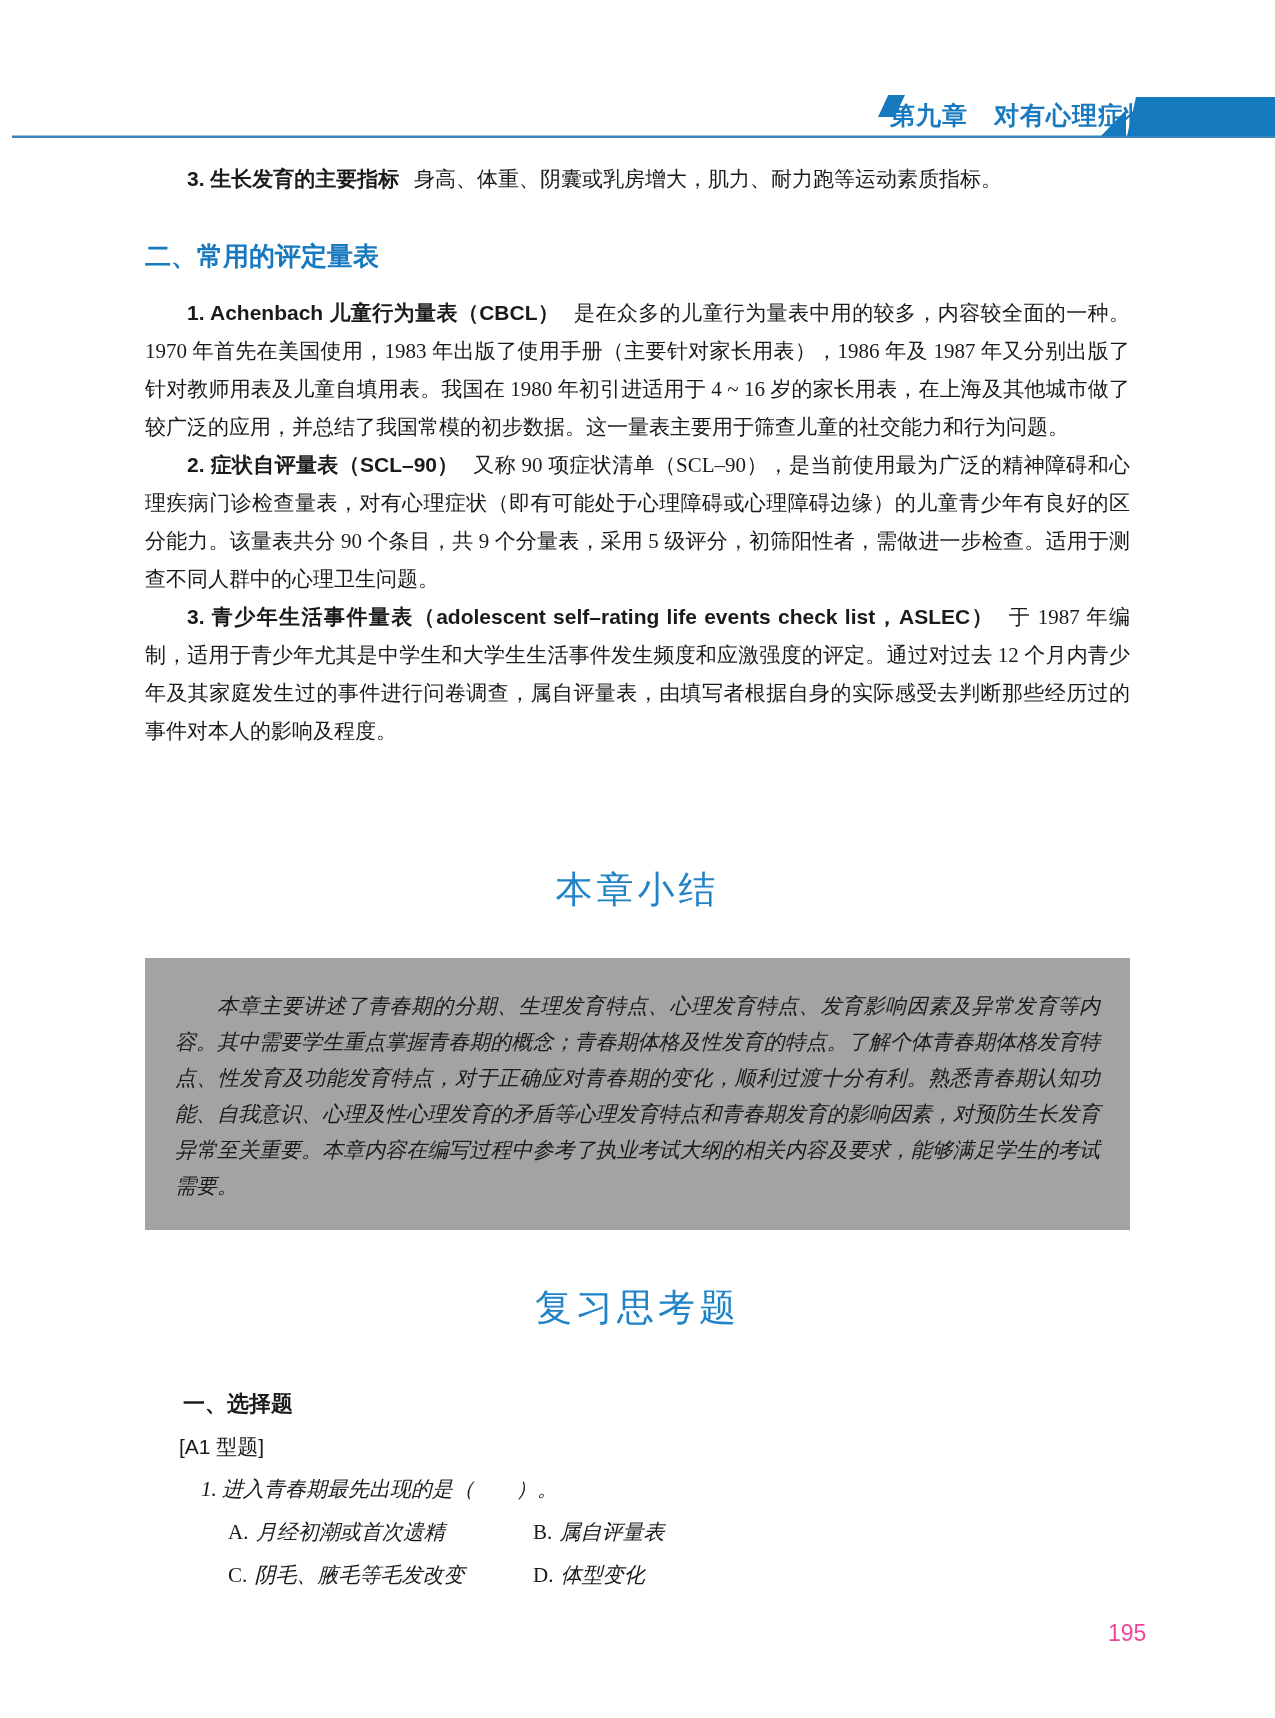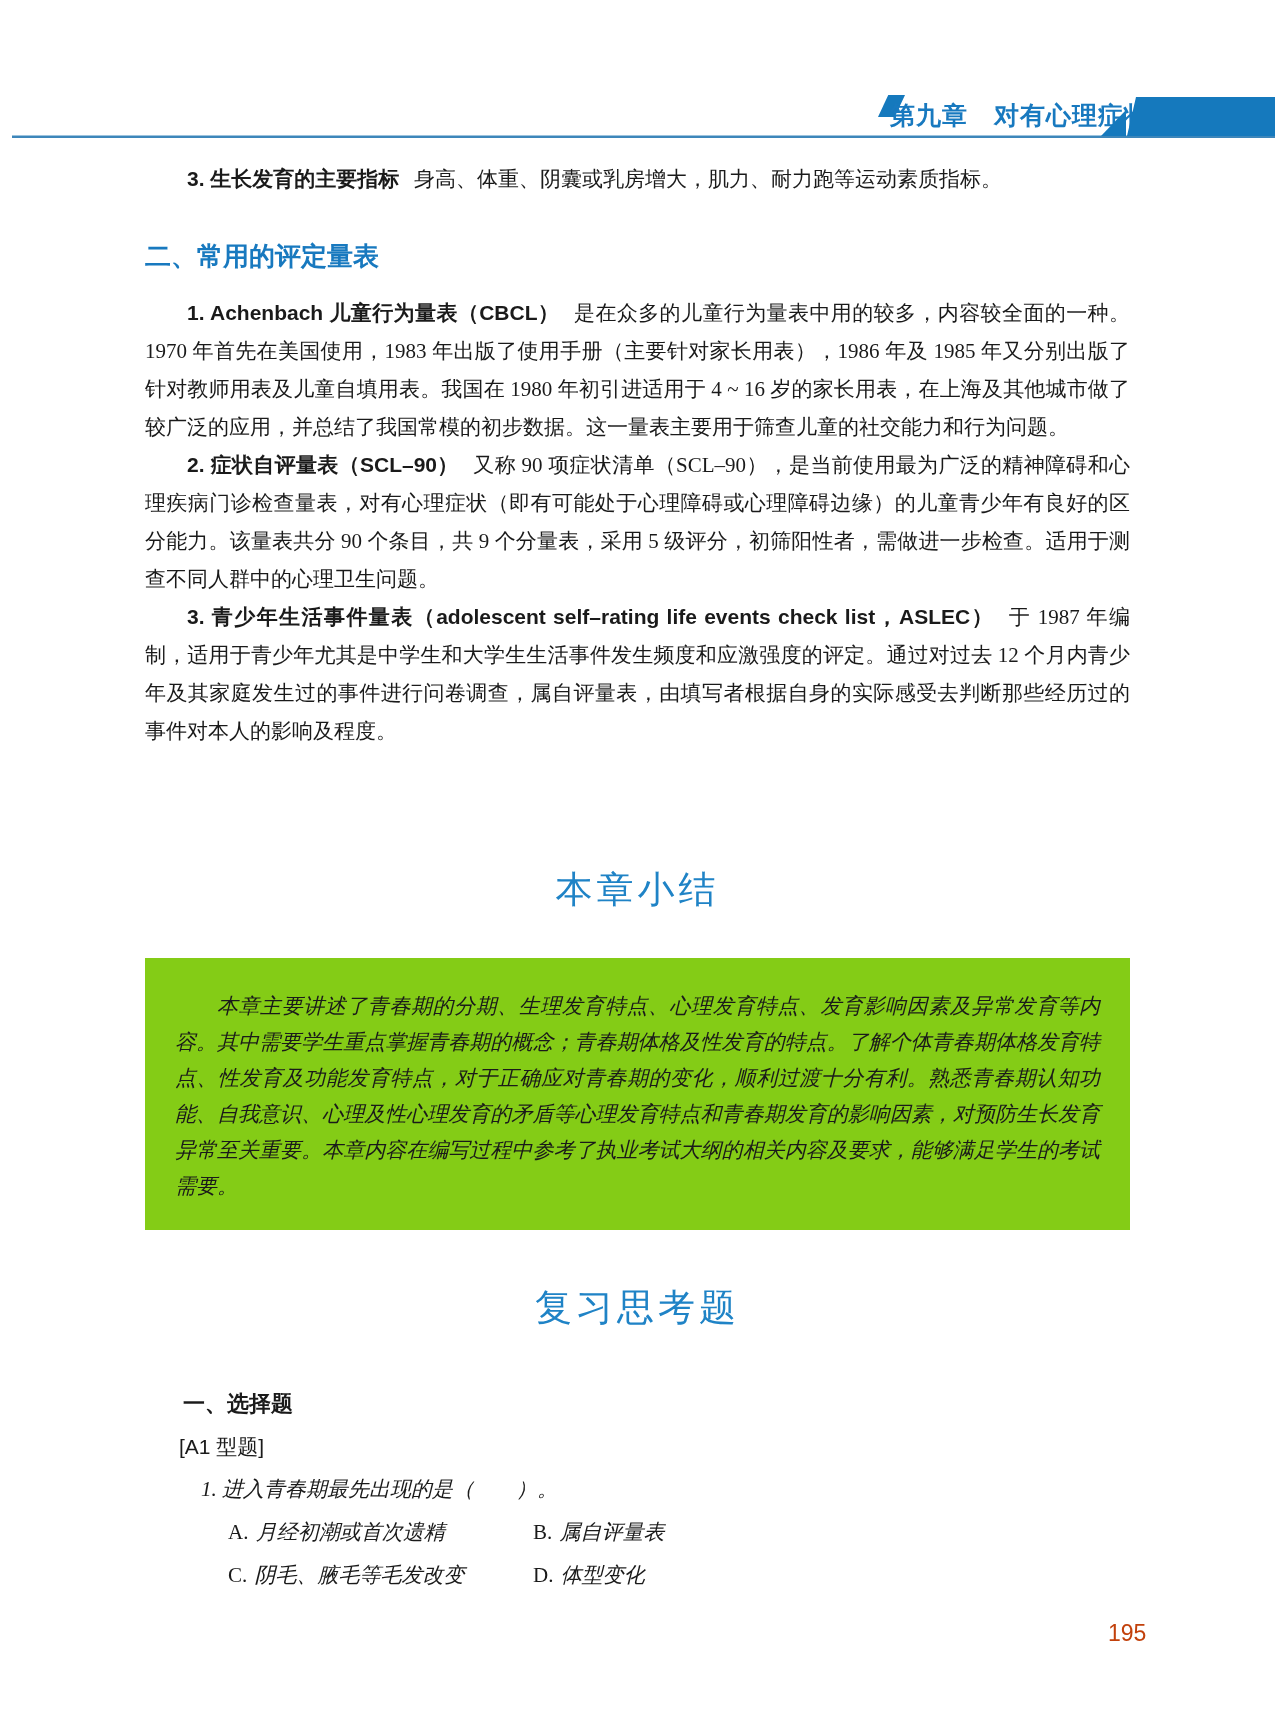--- a/index.html
+++ b/index.html
@@ -56,21 +56,21 @@
   }
 
   .big-heading{
     font-family:"Liberation Sans","DejaVu Sans",sans-serif;
     font-size:37px;color:#1f83c6;text-align:center;
     letter-spacing:4px;line-height:44px;text-indent:0;
     font-weight:500;
   }
   .summary-heading{margin-top:118px;}
   .summary-box{
-    margin-top:46px;background:#84cc16;
+    margin-top:46px;background:#a3a3a3;
     padding:30px 30px 26px 30px;box-sizing:border-box;width:985px;
     font-style:italic;line-height:36px;font-size:21px;
   }
   .summary-box p{text-indent:2em;}
   .review-heading{margin-top:56px;}
 
   .review{margin-top:52px;font-size:21px;line-height:43px;}
   .review-sub{
     font-family:"Liberation Sans","DejaVu Sans",sans-serif;
     font-weight:bold;font-size:22px;margin-left:38px;
@@ -82,21 +82,21 @@
   .question{margin-left:56px;font-style:italic;}
   .options{
     display:grid;grid-template-columns:285px auto;
     margin-left:83px;column-gap:20px;font-style:italic;
   }
   .opt .okey{font-style:normal;margin-right:0.35em;}
 
   .page-number{
     position:absolute;left:1108px;top:1620px;
     font-family:"Liberation Sans","DejaVu Sans",sans-serif;
-    font-size:23px;color:#c2410c;
+    font-size:23px;color:#ec4899;
   }
 </style>
 </head>
 <body>
 
 <div class="page">
 
   <div class="header-rule"></div>
   <div class="chapter-flag"></div>
   <div class="chapter-title">第九章　对有心理症状</div>
@@ -105,21 +105,21 @@
 
   <div class="main">
 
     <p class="indent">
       <span class="lead">3. 生长发育的主要指标</span><span>身高、体重、阴囊或乳房增大，肌力、耐力跑等运动素质指标。</span>
     </p>
 
     <p class="section-heading">二、常用的评定量表</p>
 
     <p class="indent">
-      <span class="lead">1. Achenbach 儿童行为量表（CBCL）</span><span>是在众多的儿童行为量表中用的较多，内容较全面的一种。1970 年首先在美国使用，1983 年出版了使用手册（主要针对家长用表），1986 年及 1985 年又分别出版了针对教师用表及儿童自填用表。我国在 1980 年初引进适用于 4 ~ 16 岁的家长用表，在上海及其他城市做了较广泛的应用，并总结了我国常模的初步数据。这一量表主要用于筛查儿童的社交能力和行为问题。</span>
+      <span class="lead">1. Achenbach 儿童行为量表（CBCL）</span><span>是在众多的儿童行为量表中用的较多，内容较全面的一种。1970 年首先在美国使用，1983 年出版了使用手册（主要针对家长用表），1986 年及 1987 年又分别出版了针对教师用表及儿童自填用表。我国在 1980 年初引进适用于 4 ~ 16 岁的家长用表，在上海及其他城市做了较广泛的应用，并总结了我国常模的初步数据。这一量表主要用于筛查儿童的社交能力和行为问题。</span>
     </p>
 
     <p class="indent">
       <span class="lead">2. 症状自评量表（SCL–90）</span><span>又称 90 项症状清单（SCL–90），是当前使用最为广泛的精神障碍和心理疾病门诊检查量表，对有心理症状（即有可能处于心理障碍或心理障碍边缘）的儿童青少年有良好的区分能力。该量表共分 90 个条目，共 9 个分量表，采用 5 级评分，初筛阳性者，需做进一步检查。适用于测查不同人群中的心理卫生问题。</span>
     </p>
 
     <p class="indent">
       <span class="lead">3. 青少年生活事件量表（adolescent self–rating life events check list，ASLEC）</span><span>于 1987 年编制，适用于青少年尤其是中学生和大学生生活事件发生频度和应激强度的评定。通过对过去 12 个月内青少年及其家庭发生过的事件进行问卷调查，属自评量表，由填写者根据自身的实际感受去判断那些经历过的事件对本人的影响及程度。</span>
     </p>
 

